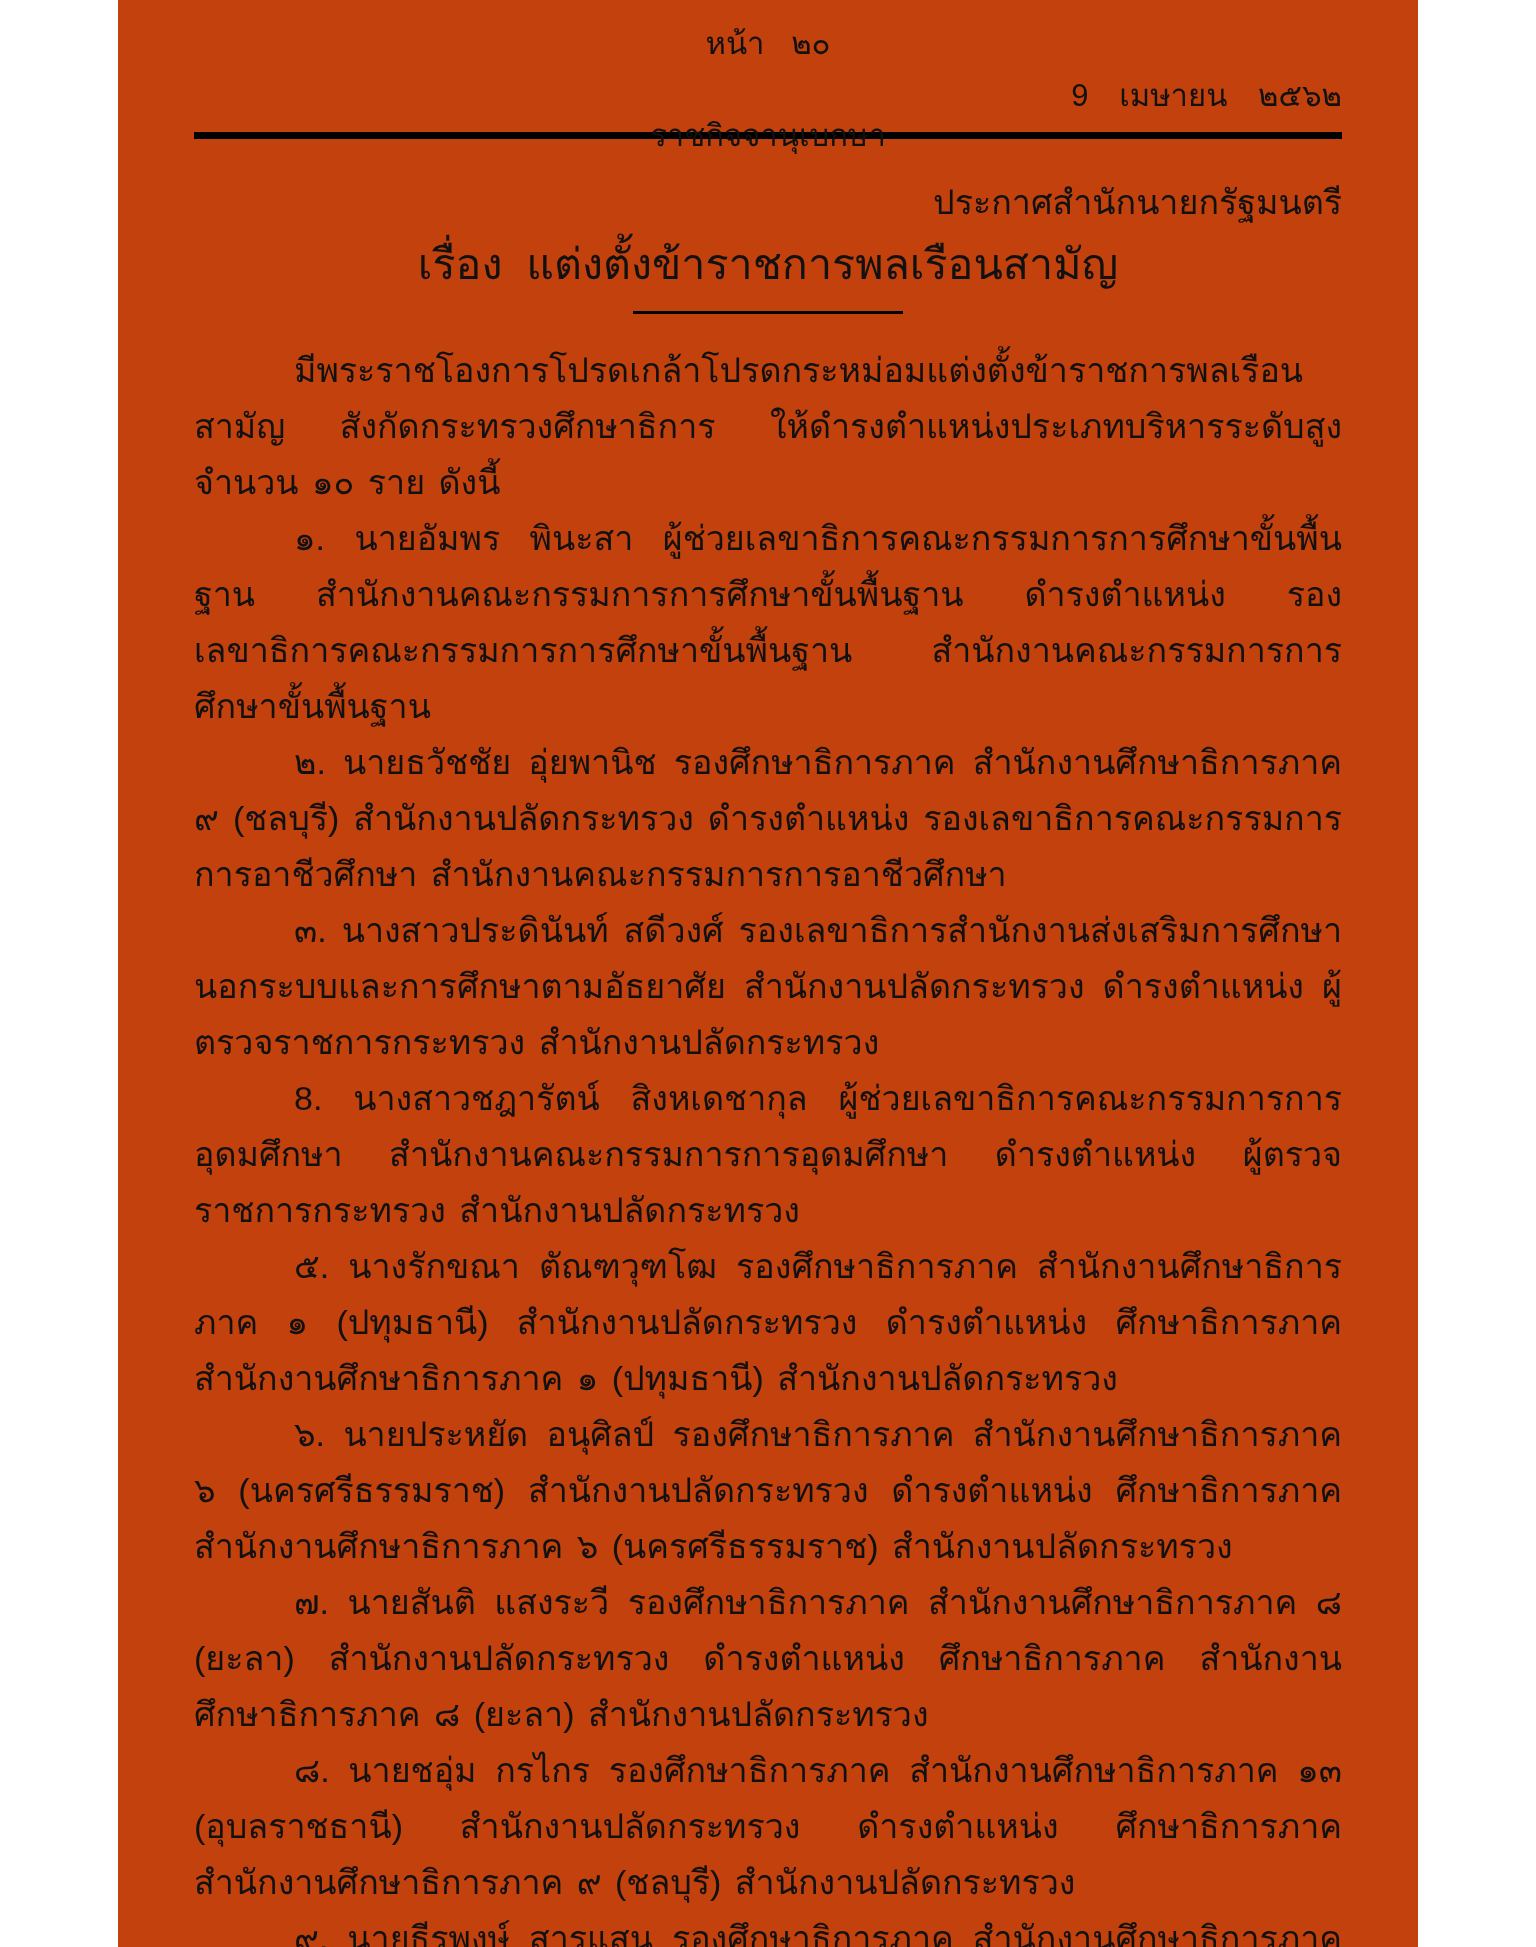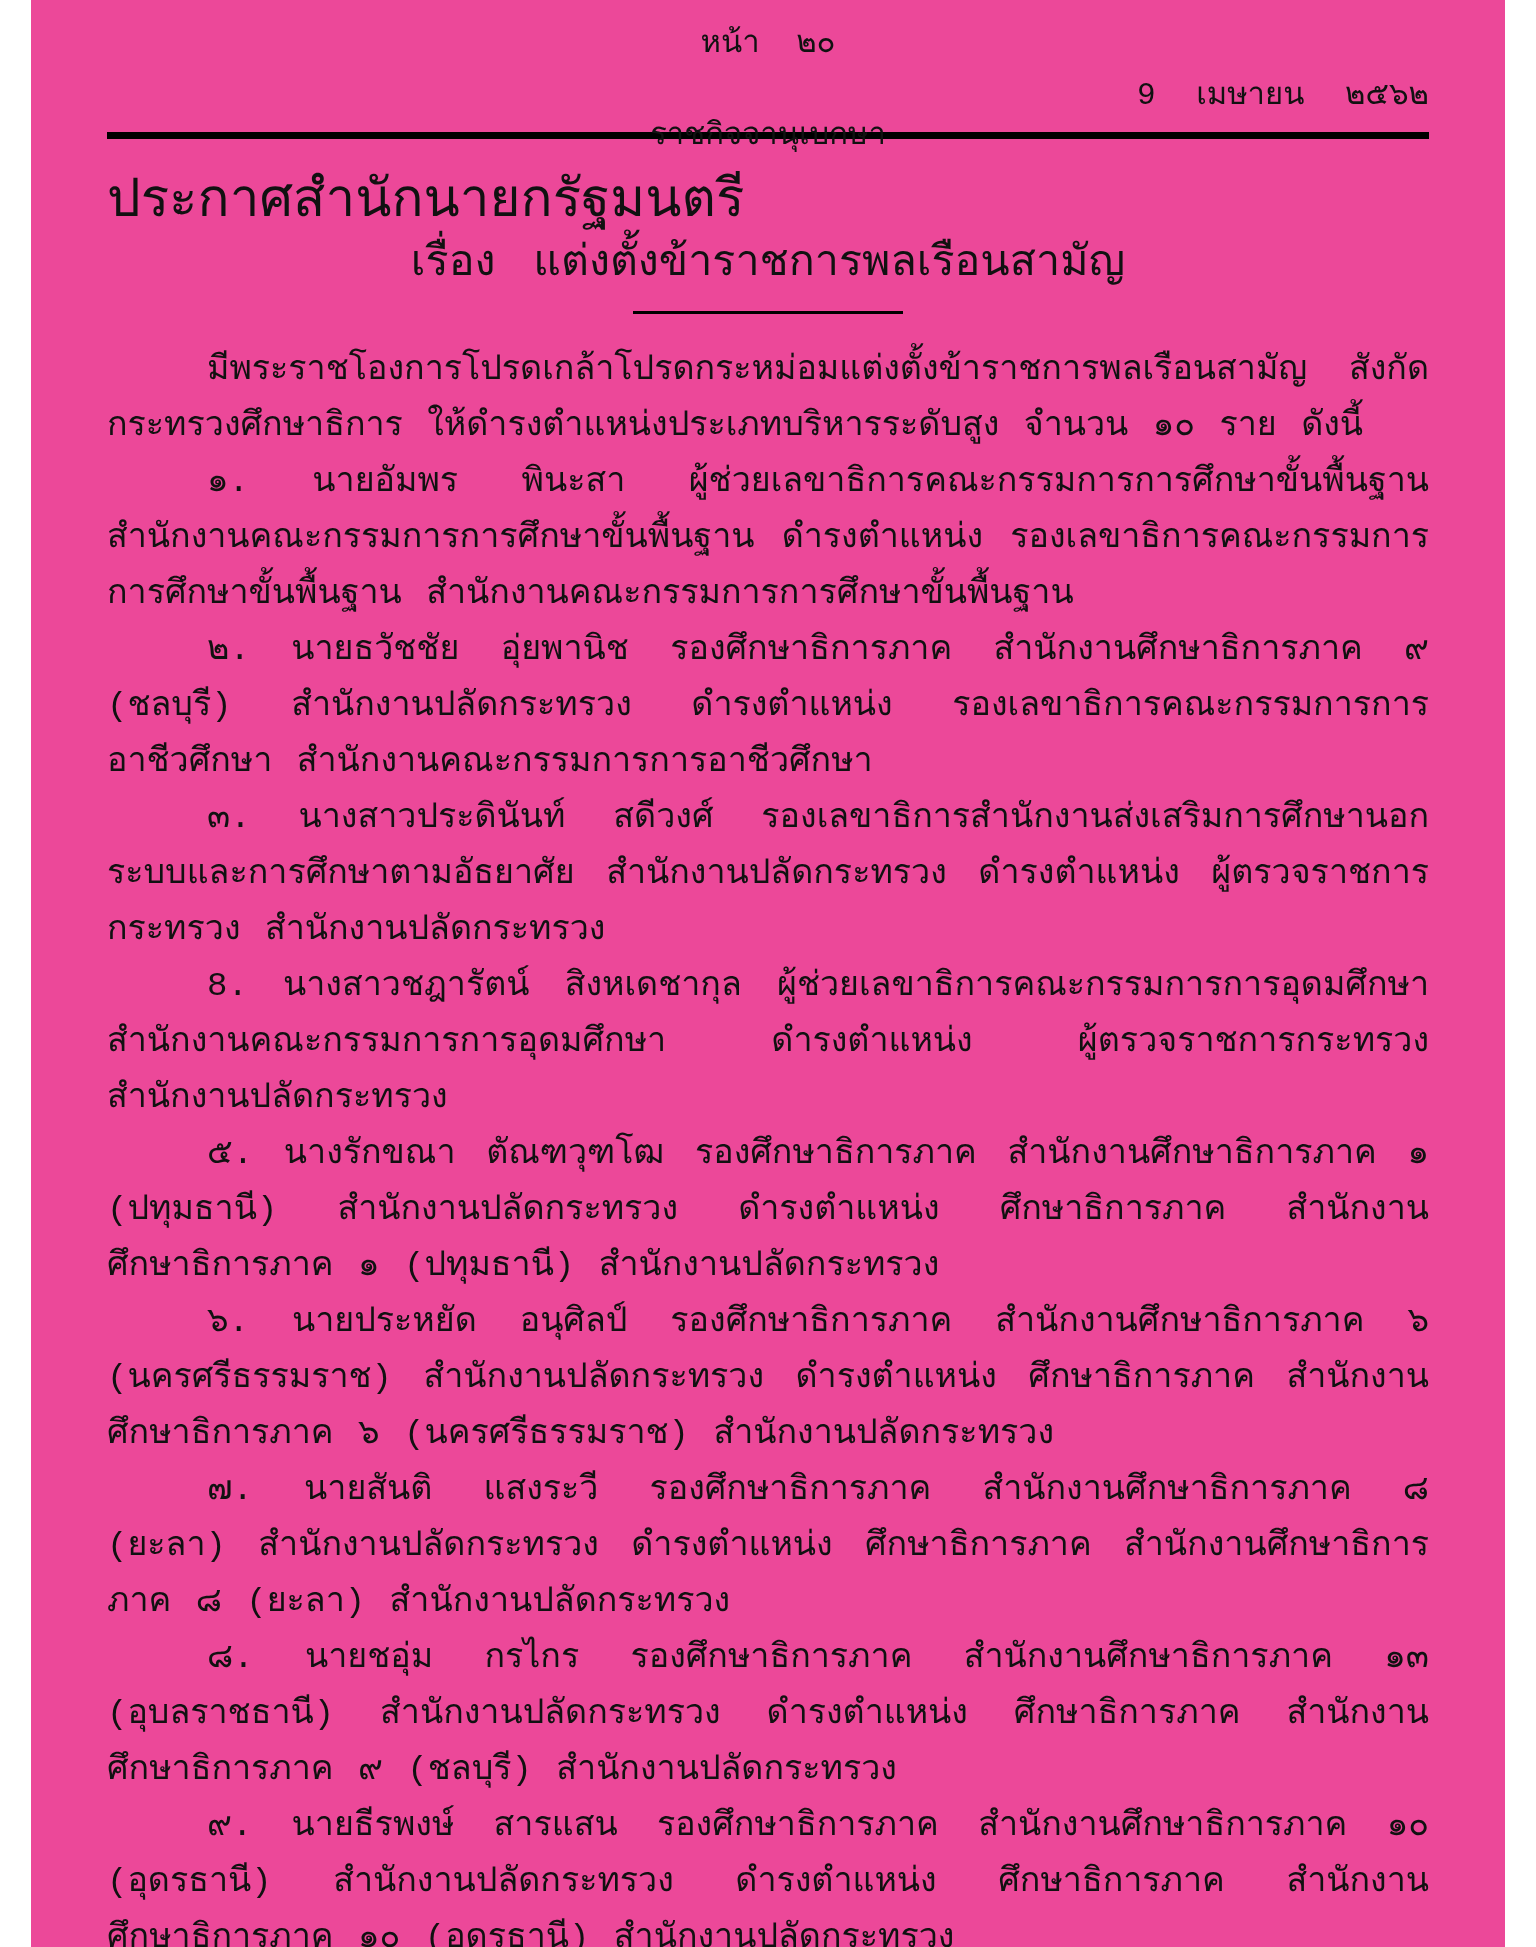--- a/index.html
+++ b/index.html
@@ -2,26 +2,26 @@
 <html lang="th"><head>
 <meta charset="utf-8">
 <style>
   html, body {
     margin: 0;
     padding: 0;
     background: #ffffff;
   }
   .page {
     position: relative;
-    width: 1474px;
+    width: 1300px;
     height: 1947px;
     margin: 0 auto;
-    background: #ec4899;
+    background: #c2410c;
     color: #111111;
-    font-family: Liberation Mono, monospace;
+    font-family: Liberation Sans, sans-serif;
     overflow: hidden;
   }
   .content {
     margin: 0 76px;
   }
   
   .page-number {
     margin-top: 26px;
     text-align: center;
     font-size: 31px;
@@ -56,22 +56,22 @@
     word-spacing: 22px;
   }
   .header-rule {
     margin-top: 16px;
     height: 7px;
     background: #000000;
   }
   
   .title {
     margin: 34px 0 0 0;
-    text-align: left;
-    font-size: 53px;
+    text-align: right;
+    font-size: 34px;
     line-height: 58px;
     font-weight: normal;
   }
   .subject {
     margin: 10px 0 0 0;
     text-align: center;
     font-size: 43px;
     line-height: 46px;
     font-weight: normal;
     word-spacing: 12px;

